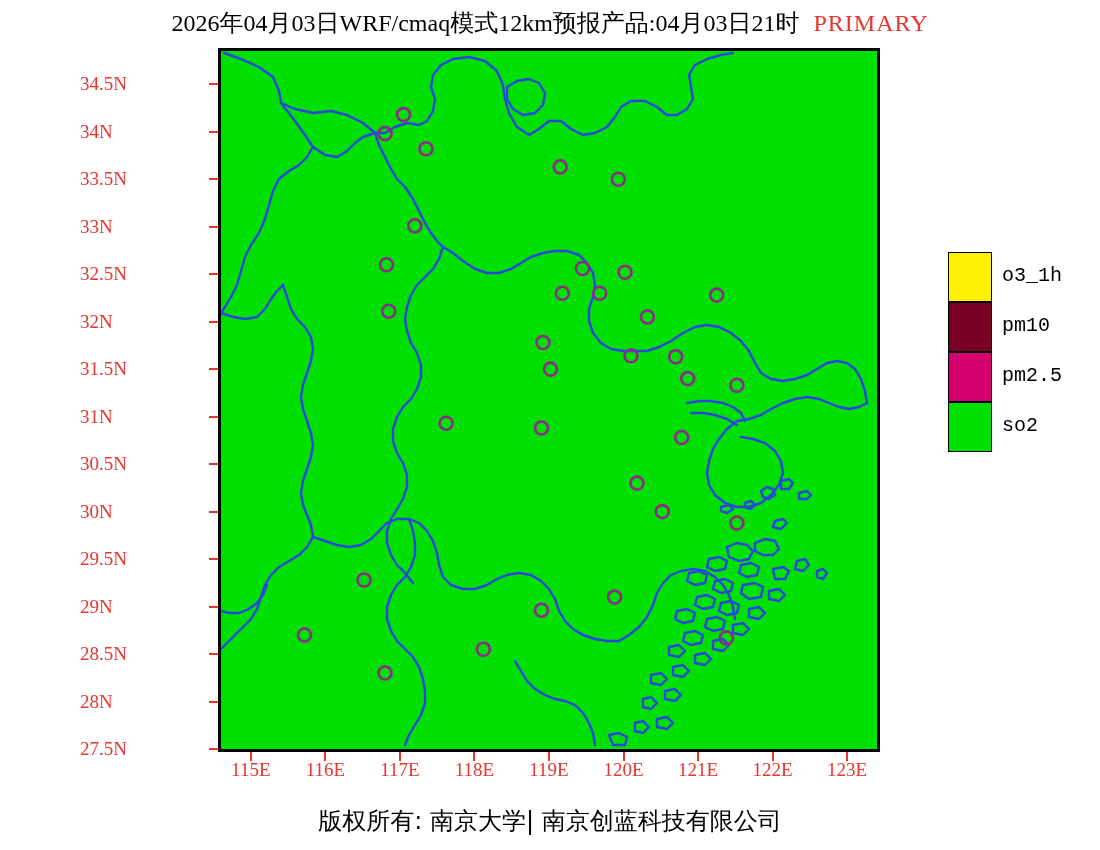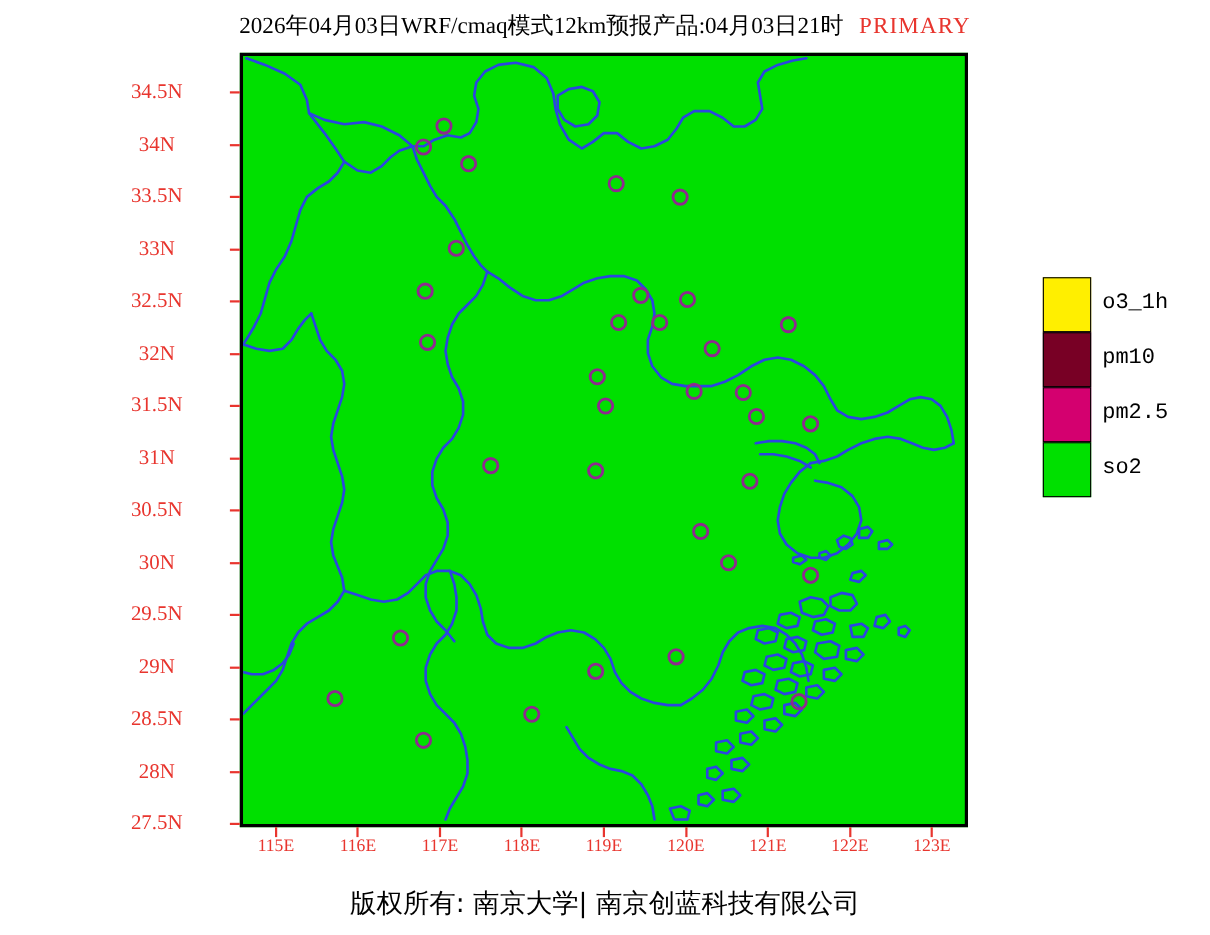--- a/index.html
+++ b/index.html
@@ -17,21 +17,21 @@
 
   
   #title-bar {
     position: absolute;
     left: 0;
     top: 10px;
     width: 1100px;
     text-align: center;
     white-space: nowrap;
     font-family: "Liberation Serif", "DejaVu Serif", serif;
-    font-size: 21px;
+    font-size: 24px;
     line-height: 26px;
     letter-spacing: 0px;
   }
   #title-bar .t-main {
     color: #000000;
   }
   #title-bar .t-primary {
     color: #e8352e;
     margin-left: 14px;
     letter-spacing: 1px;
@@ -60,27 +60,27 @@
 
   
   .ylab {
     position: absolute;
     right: 1100px; 
     color: #e8352e;
     font-family: "Liberation Serif", "DejaVu Serif", serif;
     font-size: 19px;
     line-height: 19px;
     white-space: nowrap;
-    text-align: center;
+    text-align: left;
   }
   .xlab {
     position: absolute;
     color: #e8352e;
     font-family: "Liberation Serif", "DejaVu Serif", serif;
-    font-size: 16px;
+    font-size: 19px;
     line-height: 19px;
     white-space: nowrap;
     text-align: center;
   }
   .ytick {
     position: absolute;
     width: 9px;
     height: 2px;
     background: #e8352e;
   }

